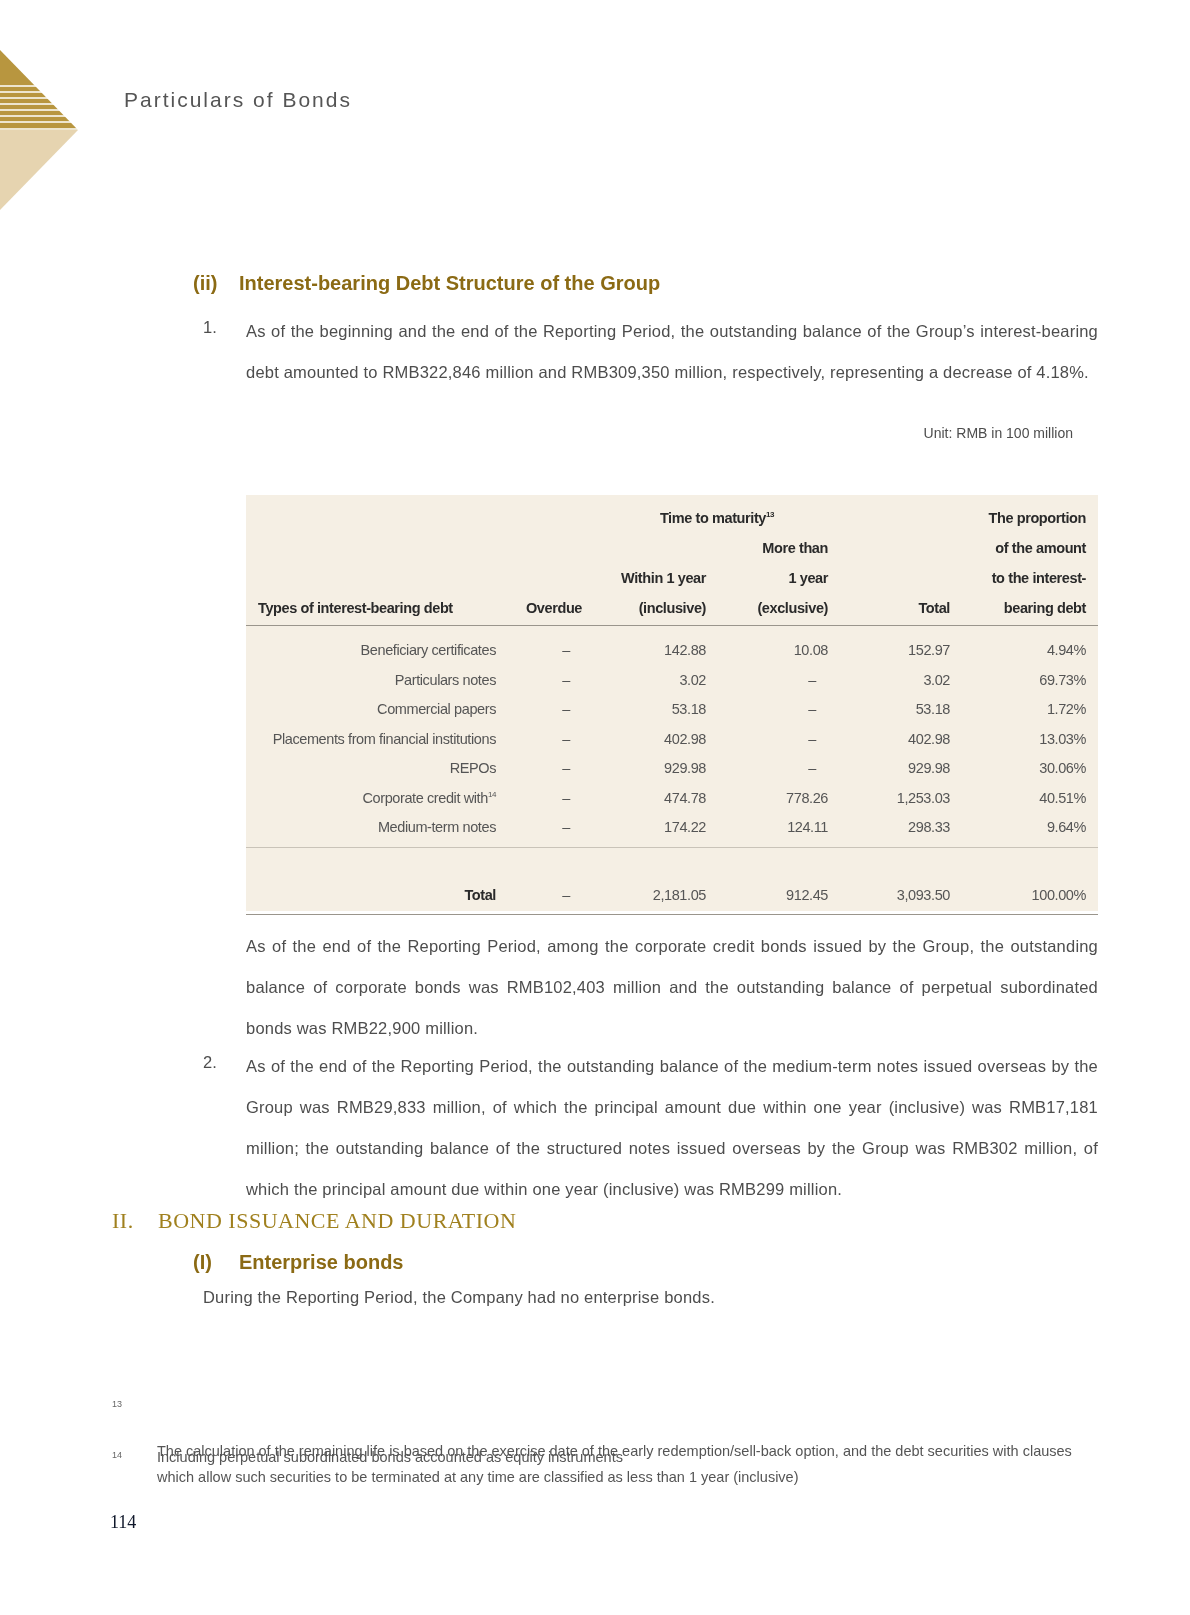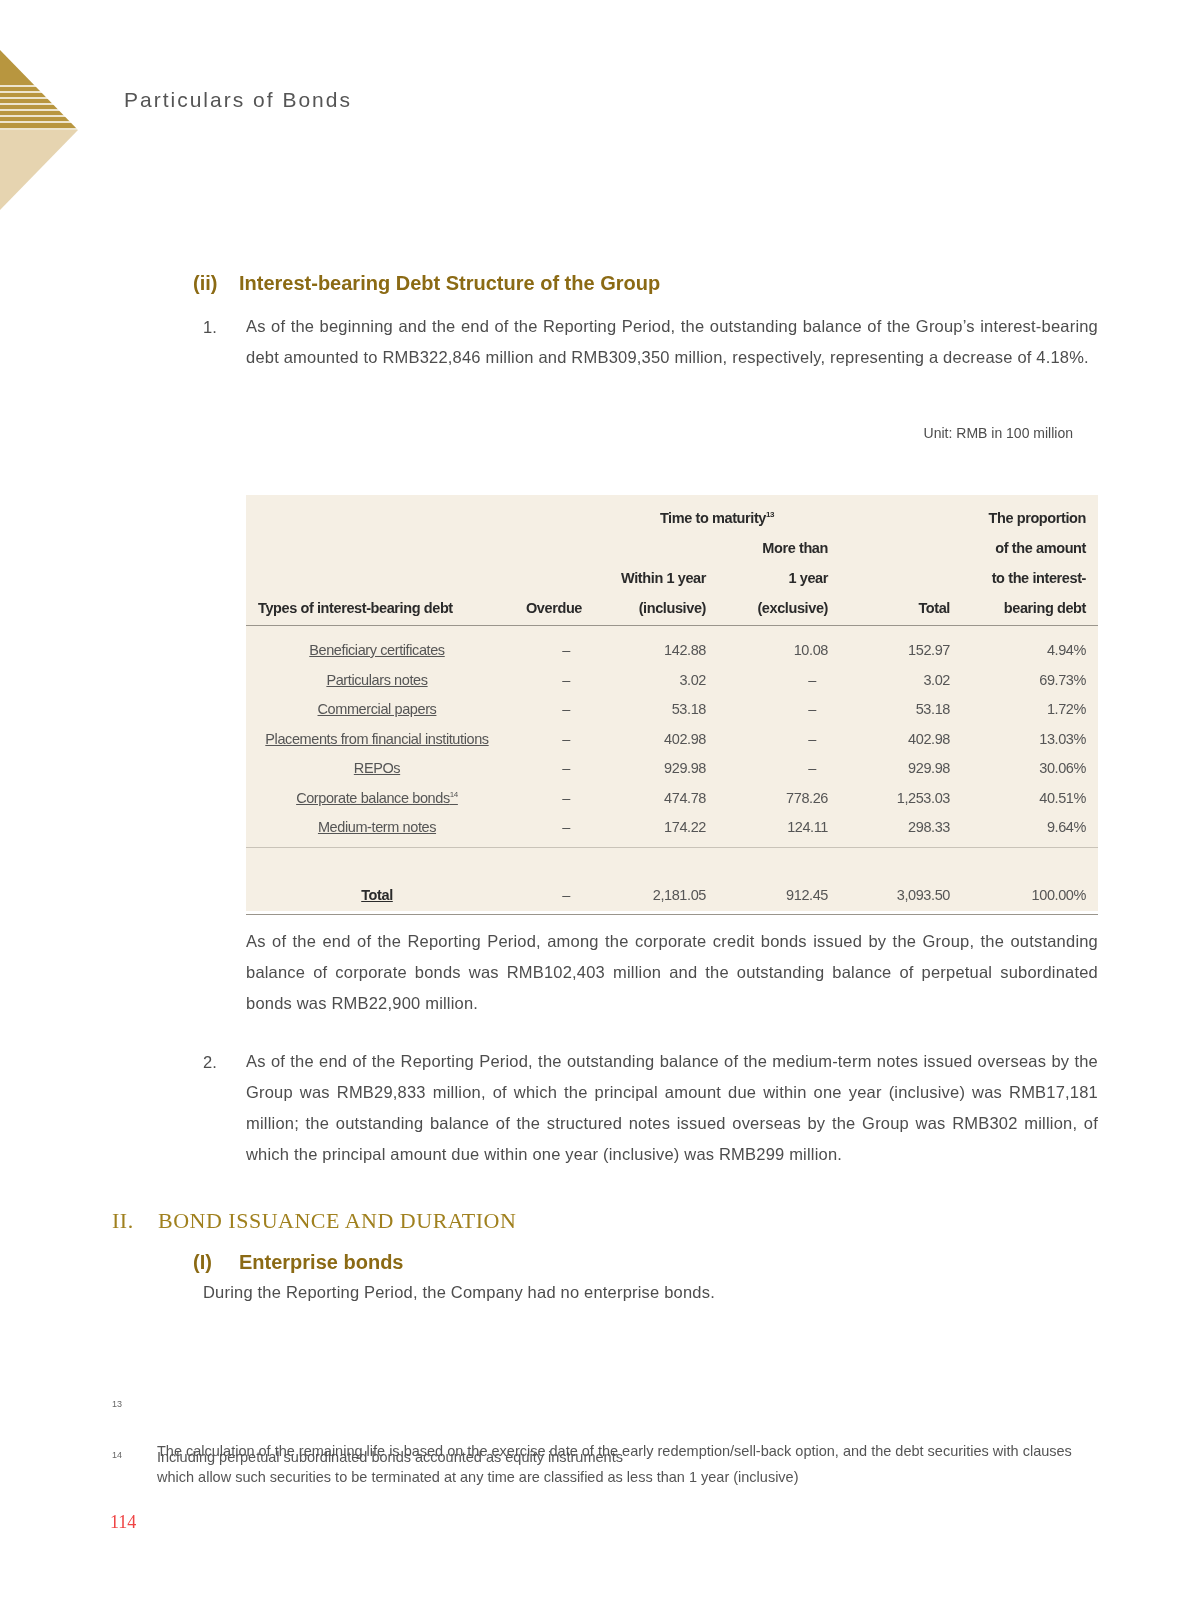--- a/index.html
+++ b/index.html
@@ -17,21 +17,21 @@
       position: absolute; left: 124px; top: 88px;
       font-family: Liberation Sans, sans-serif;
       font-size: 21px; letter-spacing: 2px; color: #555555;
     }
     .sub-heading {
       position: absolute; font-weight: bold; color: #8b6a14;
       font-size: 20px;
     }
     .sub-heading .num { display: inline-block; width: 46px; margin-left: 36px; }
     .para {
-      position: absolute; font-size: 16.5px; line-height: 31px;
+      position: absolute; font-size: 16.5px; line-height: 41px;
       color: #4d4d4d; text-align: justify; letter-spacing: 0.2px;
     }
     .list-num { position: absolute; font-size: 16.5px; color: #4d4d4d; }
     .unit-label {
       position: absolute; right: 117px; top: 425px;
       font-size: 14px; color: #4d4d4d;
     }
     .table-wrap {
       position: absolute; left: 246px; top: 495px; width: 852px; height: 416px;
       background: #f5efe4;
@@ -45,40 +45,40 @@
       padding: 0 12px; height: 30px; line-height: 30px; vertical-align: bottom;
       white-space: nowrap;
     }
     table.debt th.left { text-align: left; }
     table.debt th.center { text-align: center; }
     table.debt tr.head-last th { border-bottom: 1px solid #9a958c; padding-bottom: 2px; }
     table.debt td {
       text-align: right; padding: 0 12px; height: 29.5px; line-height: 29.5px;
       color: #555555; white-space: nowrap;
     }
-    table.debt td.left { text-align: center; text-decoration: underline; }
+    table.debt td.left { text-align: right; }
     table.debt td.dash { text-align: right; padding-right: 24px; }
     table.debt tr.first-body td { padding-top: 10px; }
     table.debt tr.last-body td { border-bottom: 1px solid #c9c3b8; padding-bottom: 4px; }
     table.debt tr.spacer td { height: 30px; }
     table.debt tr.total td { border-bottom: 1px solid #9a958c; height: 36px; }
     table.debt tr.total td.left { font-weight: bold; color: #2a2a2a; }
     sup { font-size: 8px; vertical-align: super; line-height: 0; }
     .section-heading {
       position: absolute; left: 112px; top: 1208px;
       font-family: "Liberation Serif", "DejaVu Serif", serif;
       font-size: 22px; color: #a0801e; letter-spacing: 0.5px;
     }
     .section-heading .num { display: inline-block; width: 46px; }
     .footnote-mark { position: absolute; font-size: 9px; color: #666666; }
     .footnote-text { position: absolute; left: 157px; font-size: 14.5px; line-height: 26px; color: #555555; width: 940px; }
     .page-number {
       position: absolute; left: 110px; top: 1512px;
       font-family: "Liberation Serif", "DejaVu Serif", serif;
-      font-size: 18px; color: #ef4444;
+      font-size: 18px; color: #0f172a;
     }
   </style>
 </head>
 <body>
 
 <svg class="corner-deco" viewBox="0 0 80 160">
   <polygon points="0,0 78,80 0,80" fill="#b8963f"></polygon>
   <polygon points="0,80 78,80 0,160" fill="#e6d4b0"></polygon>
   <g stroke="#ffffff" stroke-width="1.3">
     <line x1="0" y1="36" x2="36" y2="36"></line>
@@ -181,21 +181,21 @@
       </tr>
       <tr>
         <td class="left">REPOs</td>
         <td class="dash">–</td>
         <td>929.98</td>
         <td class="dash">–</td>
         <td>929.98</td>
         <td>30.06%</td>
       </tr>
       <tr>
-        <td class="left"><span>Corporate balance bonds</span><sup>14</sup></td>
+        <td class="left"><span>Corporate credit with</span><sup>14</sup></td>
         <td class="dash">–</td>
         <td>474.78</td>
         <td>778.26</td>
         <td>1,253.03</td>
         <td>40.51%</td>
       </tr>
       <tr class="last-body">
         <td class="left">Medium-term notes</td>
         <td class="dash">–</td>
         <td>174.22</td>

